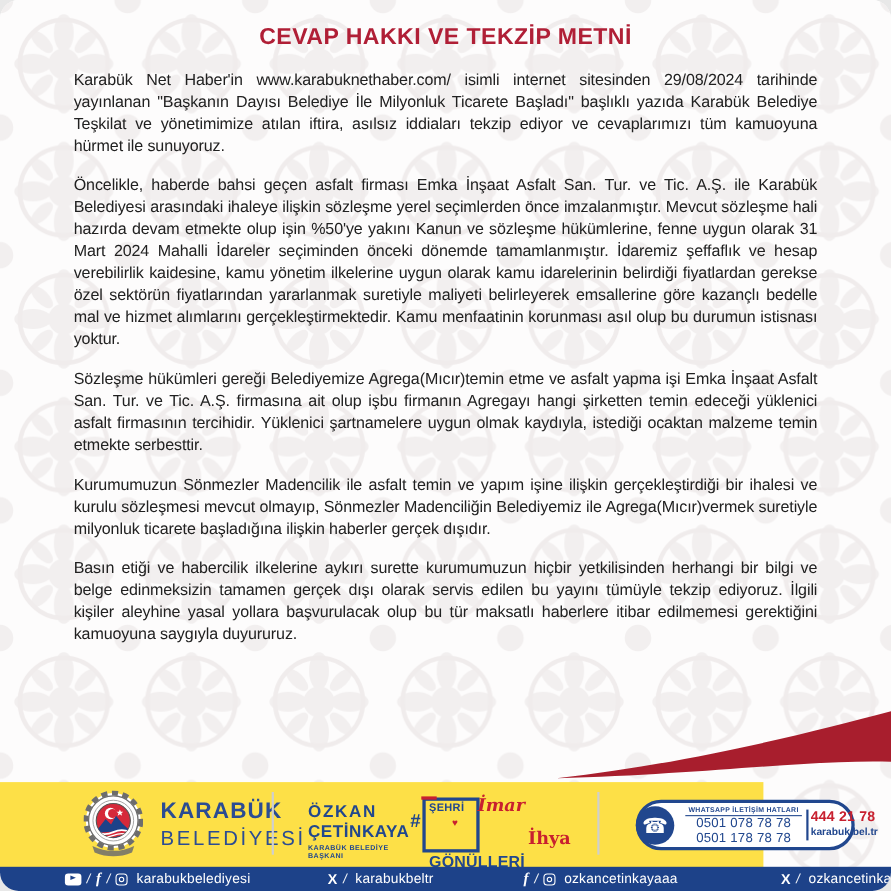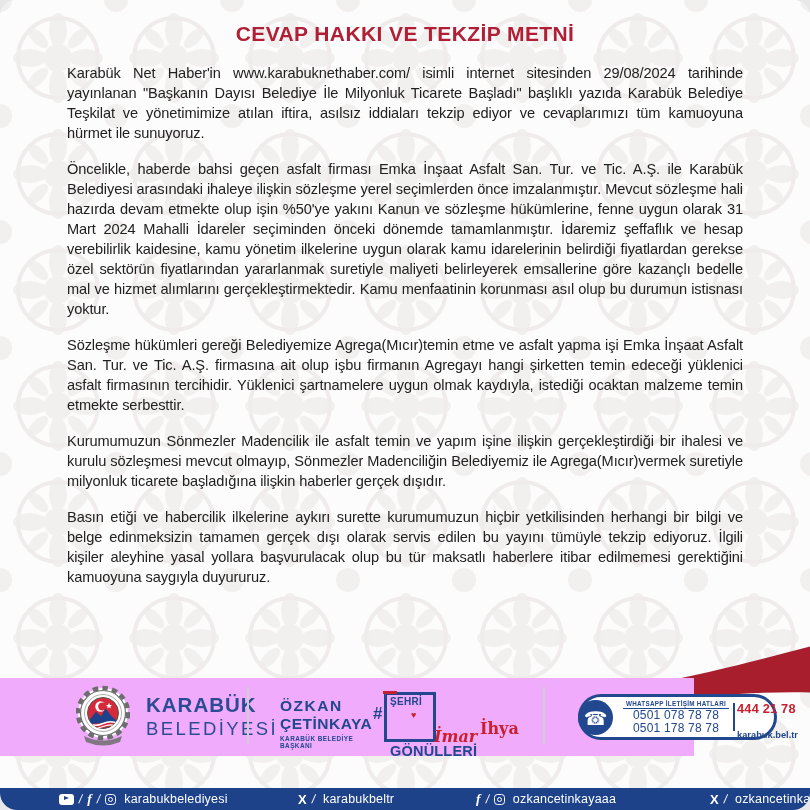--- a/index.html
+++ b/index.html
@@ -22,62 +22,62 @@
     position:absolute; top:63px; left:67px; width:676px; z-index:2;
     color:#212121;
   }
   .body-text p {
     font-size:14.6px; line-height:20px; text-align:justify;
     margin:0 0 16px 0; font-weight:500; letter-spacing:-.1px;
   }
 
   
   .footer {
-    position:absolute; left:0; top:678px; width:694px; height:78px;
-    background:#f0abfc; z-index:2;
+    position:absolute; left:0; top:711px; width:694px; height:78px;
+    background:#fde047; z-index:2;
   }
   .muni-logo { position:absolute; left:76px; top:4px; }
   .muni-name { position:absolute; left:146px; top:15px; color:#2b4c93; }
   .muni-name .l1 { font-size:20.5px; font-weight:800; letter-spacing:1px; }
   .muni-name .l2 { font-size:18.5px; font-weight:400; letter-spacing:2.4px; margin-top:1px; }
   .vdiv { position:absolute; top:9px; width:1.5px; height:57px; background:#cfcfcf; }
   .vdiv.d1 { left:247px; } .vdiv.d2 { left:543px; }
 
   .mayor { position:absolute; left:280px; top:19px; width:105px; color:#21478e; }
   .mayor .fn { font-size:15.5px; font-weight:800; letter-spacing:1.5px; }
   .mayor .ln { font-size:15.5px; font-weight:800; letter-spacing:.5px; }
   .mayor .mt { font-size:6.4px; font-weight:700; letter-spacing:.45px; margin-top:2px; }
 
   .slogan { position:absolute; left:384px; top:14px; width:52px; height:50px; }
   .slogan .frame { position:absolute; inset:0; border:3px solid #21478e; }
   .slogan .frame-red { position:absolute; left:-1px; top:-1px; width:14px; height:3px; background:#c8202f; }
   .slogan .hash { position:absolute; left:-11px; top:12px; font-size:17px; font-weight:800; color:#21478e; }
   .slogan .w1 { position:absolute; left:6px; top:4px; font-size:10px; font-weight:800; color:#21478e; letter-spacing:.3px; }
-  .slogan .s1 { position:absolute; left:50px; top:-3px; font-size:16px; color:#c8202f; font-family:"DejaVu Serif", serif; font-style:italic; font-weight:700;margin-top:38px; }
+  .slogan .s1 { position:absolute; left:50px; top:-3px; font-size:16px; color:#c8202f; font-family:"DejaVu Serif", serif; font-style:italic; font-weight:700; }
   .slogan .w2 { position:absolute; left:6px; top:23px; font-size:14.5px; font-weight:800; color:#21478e; letter-spacing:.2px; white-space:nowrap;margin-top:28px; }
   .slogan .heart { position:absolute; left:27px; top:18px; font-size:9px; color:#c8202f; }
   .slogan .s2 { position:absolute; left:96px; top:27px; font-size:16px; color:#c8202f; font-family:"DejaVu Serif", serif; font-weight:700; }
 
   .phone-pill {
     position:absolute; left:578px; top:16px; width:199px; height:46px;
     border:3px solid #21478e; border-radius:25px; background:#fff;
   }
   .phone-circle {
     position:absolute; left:-3px; top:3px; width:35px; height:35px;
     background:#21478e; border-radius:50%; color:#fff;
     display:flex; align-items:center; justify-content:center;
     font-size:19px; font-family:"DejaVu Sans", sans-serif;
   }
   .pp-info { position:absolute; left:42px; top:3px; width:106px; color:#21478e; text-align:center; }
   .pp-label { font-size:6.3px; font-weight:800; letter-spacing:.3px; border-bottom:1px solid #21478e; padding-bottom:1px; }
   .pp-num { font-size:12px; font-weight:400; line-height:13px; letter-spacing:.2px; }
   .pp-div { position:absolute; left:152px; top:6px; width:2px; height:28px; background:#21478e; }
   .pp-right { position:absolute; left:156px; top:4px; width:40px; text-align:center; }
   .pp-hot { font-size:12.8px; font-weight:800; color:#c8202f; white-space:nowrap; letter-spacing:.2px; }
-  .pp-web { font-size:9.3px; font-weight:800; color:#21478e; white-space:nowrap; margin-top:14px; }
+  .pp-web { font-size:9.3px; font-weight:800; color:#21478e; white-space:nowrap; margin-top:2px; }
 
   
   .social-bar {
     position:absolute; left:0; top:788px; width:810px; height:22px;
     background:#1d4289; z-index:3;
   }
   .sg { position:absolute; top:0; height:22px; display:flex; align-items:center; gap:5px; }
   .sg.g1 { left:59px; } .sg.g2 { left:298px; } .sg.g3 { left:476px; } .sg.g4 { left:710px; }
   .handle { color:#fff; font-size:12.5px; font-weight:500; letter-spacing:.2px; margin-left:3px; }
   .slash { color:#fff; font-size:12px; transform:skewX(-10deg); opacity:.95; }

